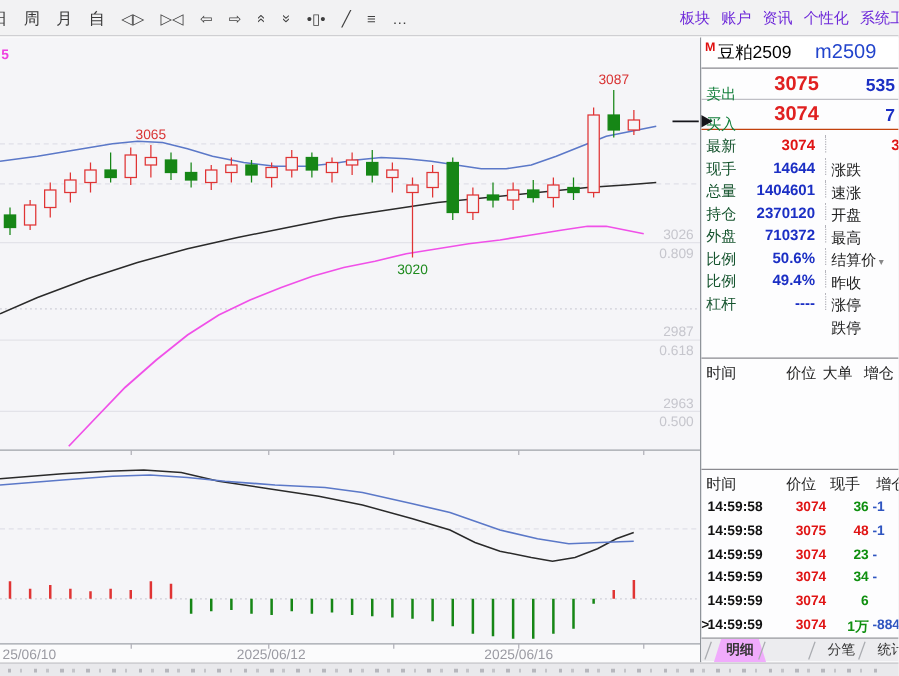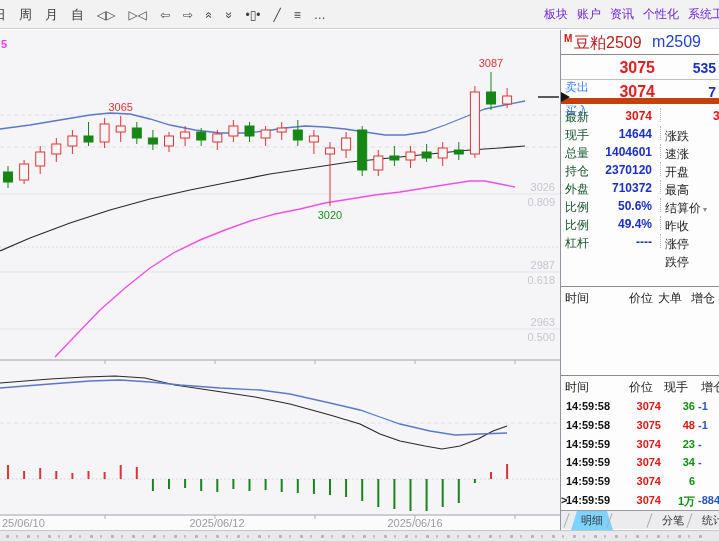--- a/index.html
+++ b/index.html
@@ -17,26 +17,26 @@
   .tb-icon.rot{transform:rotate(90deg);}
   .tb-right{position:absolute;left:544px;top:0;height:29px;display:flex;align-items:center;gap:9px;}
   .tb-menu{font-size:12px;color:#6d28d9;white-space:nowrap;}
   
   .chart-area{position:absolute;left:0;top:30px;width:560px;height:500px;background:#f5f5f8;}
   .ma-frag{position:absolute;left:1px;top:8px;font-size:11px;font-weight:bold;color:#ef3fe0;}
   
   .panel{position:absolute;left:560px;top:30px;width:159px;height:500px;background:#fdfdfe;border-left:1px solid #8f949a;overflow:hidden;}
   .p-header{position:absolute;left:0;top:0;width:100%;height:25px;border-bottom:1px solid #8a8a90;background:#fff;}
   .m-badge{position:absolute;left:3px;top:3px;font-size:10px;font-weight:bold;color:#e01010;}
-  .p-name{position:absolute;left:13px;top:3px;font-size:16px;color:#b91c1c;}
+  .p-name{position:absolute;left:13px;top:3px;font-size:14px;color:#000000;}
   .p-code{position:absolute;right:18px;top:3px;font-size:16px;color:#2244cc;}
   .bidask{position:absolute;left:0;top:26px;width:100%;height:49px;}
   .ba-row{position:relative;height:24px;border-bottom:1px solid #bfbfc5;}
-  .ba-row:last-child{border-bottom:6px solid #c2410c;}
-  .ba-label{position:absolute;left:4px;top:23px;font-size:12px;color:#3b82f6;}
+  .ba-row:last-child{border-bottom:1px solid #c2410c;}
+  .ba-label{position:absolute;left:4px;top:11px;font-size:12px;color:#15803d;}
   .ba-price{position:absolute;right:64px;top:3px;font-size:16px;font-weight:bold;color:#e02020;}
   .ba-qty{position:absolute;right:3px;top:4px;font-size:14px;font-weight:bold;color:#1b2fc4;}
   .price-arrow{position:absolute;left:0;top:62px;width:0;height:0;border:5px solid transparent;border-left:9px solid #15151a;}
   .stats{position:absolute;left:0;top:76px;width:100%;height:180px;}
   .stat-row{position:relative;height:18px;}
   .stat-label{position:absolute;left:4px;top:3px;font-size:12px;color:#14532d;}
   .stat-value{position:absolute;right:67px;top:3px;font-size:12px;font-weight:bold;color:#1b2fc4;}
   .stat-value.red{color:#e01515;}
   .stat-div{position:absolute;left:99px;top:2px;height:14px;border-left:1px dotted #b5b5bc;}
   .stat-label2{position:absolute;left:104px;top:3px;font-size:12px;color:#222;white-space:nowrap;margin-top:19px;}
@@ -50,21 +50,21 @@
   .tk-prefix{position:absolute;left:0px;top:3px;color:#111;font-weight:bold;}
   .tk-time{position:absolute;left:5px;top:3px;color:#111;}
   .tk-price{position:absolute;left:60px;top:3px;width:40px;text-align:right;color:#e01515;}
   .tk-vol{position:absolute;left:100px;top:3px;width:34px;text-align:right;}
   .tk-vol.g{color:#0f8f0f;}
   .tk-vol.r{color:#e01515;}
   .tk-inc{position:absolute;left:137px;top:3px;color:#2f55c0;white-space:nowrap;}
   .tabs{position:absolute;left:0;top:480px;width:100%;height:19px;background:#ececef;border-top:1px solid #999ba0;}
   .tab{position:absolute;top:0;height:19px;font-size:11px;color:#333;text-align:center;line-height:18px;
        clip-path:polygon(6px 0,calc(100% - 6px) 0,100% 100%,0 100%);}
-  .tab.active{background:#7dd3fc;font-weight:normal;}
+  .tab.active{background:#f0abfc;font-weight:bold;}
   .tab-slash{position:absolute;top:2px;width:1px;height:15px;background:#a9abb0;transform:rotate(20deg);}
   
   .bottom-strip{position:absolute;left:0;top:530px;width:719px;height:11px;background:#e9e9ec;border-top:1px solid #c6c6ca;}
   .bottom-strip::after{content:"";position:absolute;left:6px;top:4px;width:700px;height:3px;
     background:repeating-linear-gradient(90deg,#b7b7bd 0 3px,transparent 3px 10px,#c4c4c9 10px 12px,transparent 12px 21px);}
 </style>
 </head>
 <body>
 
 <div class="window">

